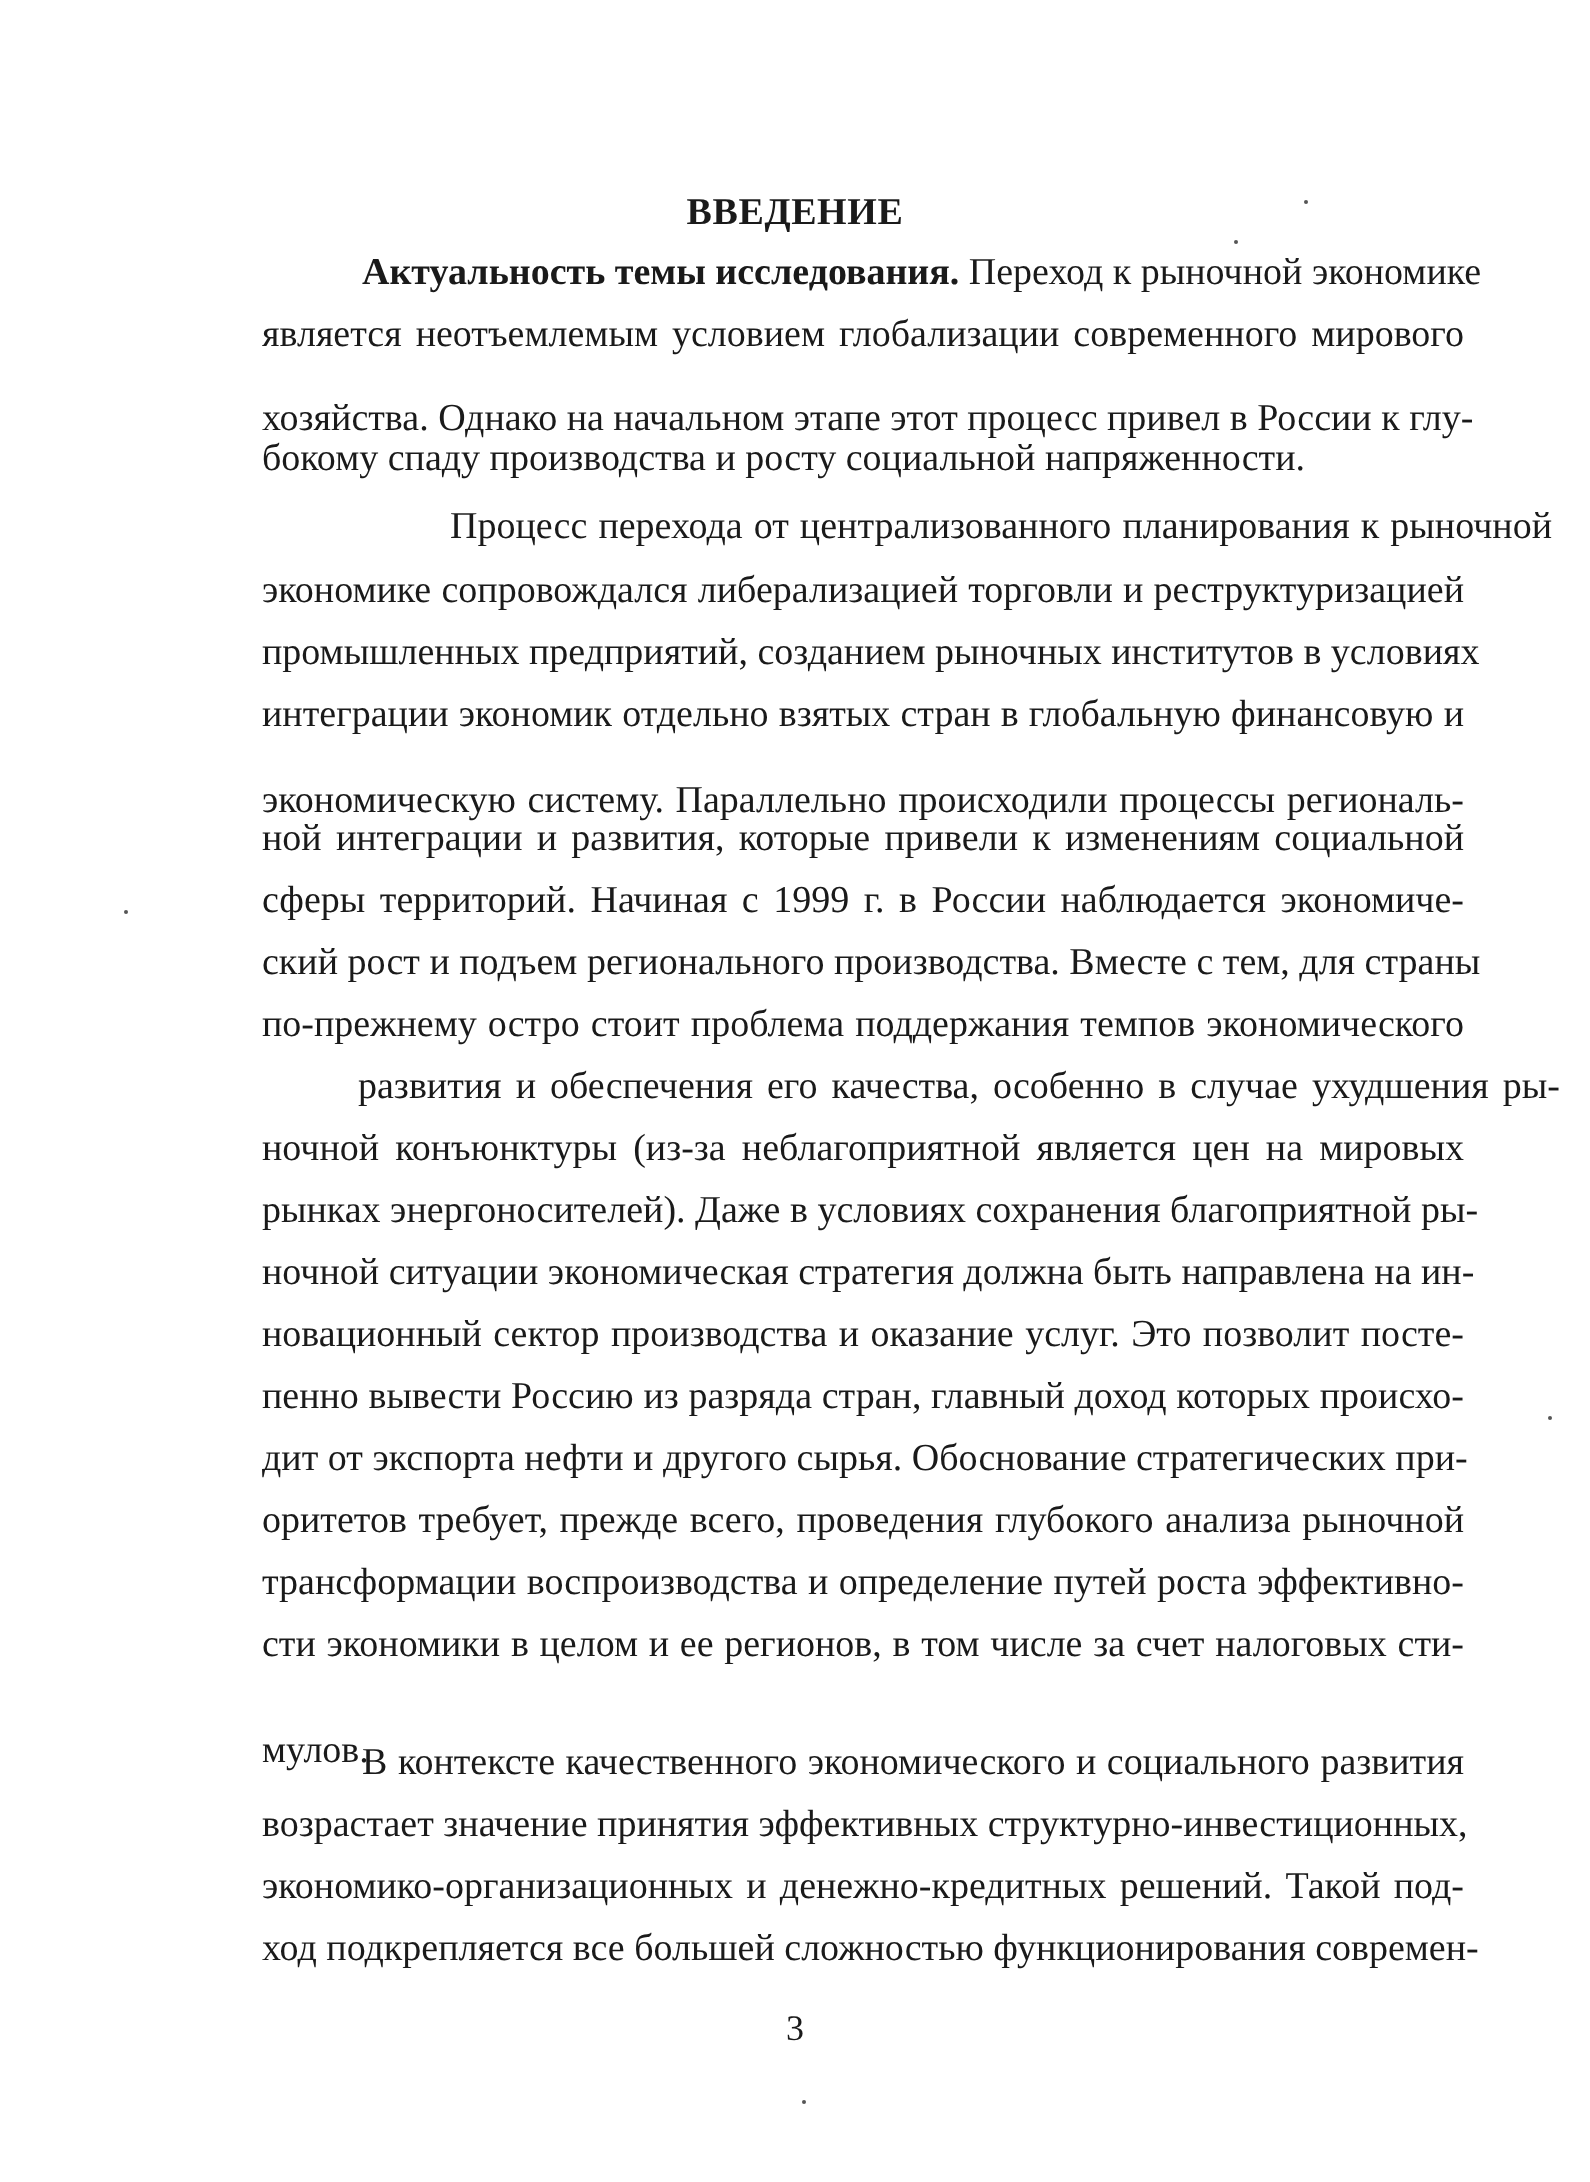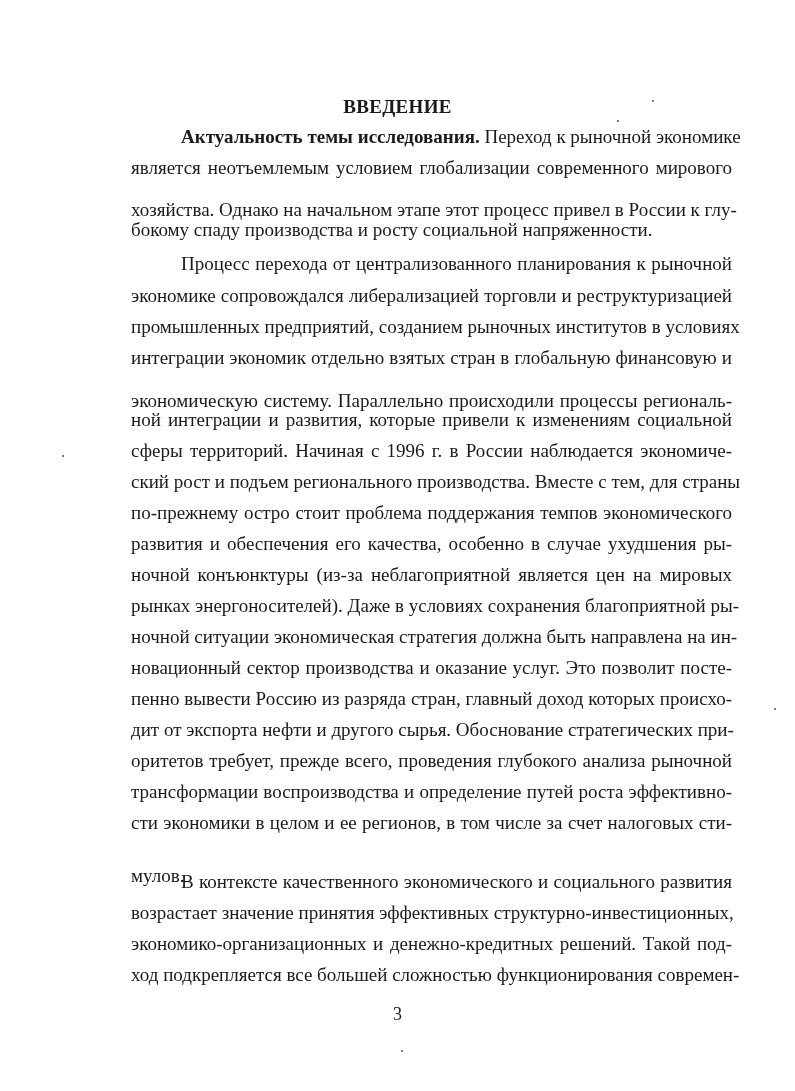--- a/index.html
+++ b/index.html
@@ -24,30 +24,30 @@
   <div class="title">ВВЕДЕНИЕ</div>
 
   <div>
     <div class="line indent" style="top:125px;"><b>Актуальность темы исследования.</b><span> Переход к рыночной экономике</span></div>
     <div class="line" style="top:156px;">является неотъемлемым условием глобализации современного мирового</div>
     <div class="line" style="top:187px;margin-top:11px;">хозяйства. Однако на начальном этапе этот процесс привел в России к глу-</div>
     <div class="line last" style="top:218px;">бокому спаду производства и росту социальной напряженности.</div>
   </div>
 
   <div>
-    <div class="line indent" style="top:252px;">Процесс перехода от централизованного планирования к рыночной</div>
+    <div class="line indent" style="top:252px;margin-left:44px;">Процесс перехода от централизованного планирования к рыночной</div>
     <div class="line" style="top:284px;">экономике сопровождался либерализацией торговли и реструктуризацией</div>
     <div class="line" style="top:315px;">промышленных предприятий, созданием рыночных институтов в условиях</div>
     <div class="line" style="top:346px;">интеграции экономик отдельно взятых стран в глобальную финансовую и</div>
     <div class="line" style="top:389px;">экономическую систему. Параллельно происходили процессы региональ-</div>
     <div class="line" style="top:408px;">ной интеграции и развития, которые привели к изменениям социальной</div>
-    <div class="line" style="top:439px;">сферы территорий. Начиная с 1996 г. в России наблюдается экономиче-</div>
+    <div class="line" style="top:439px;">сферы территорий. Начиная с 1999 г. в России наблюдается экономиче-</div>
     <div class="line" style="top:470px;">ский рост и подъем регионального производства. Вместе с тем, для страны</div>
     <div class="line" style="top:501px;">по-прежнему остро стоит проблема поддержания темпов экономического</div>
-    <div class="line" style="top:532px;">развития и обеспечения его качества, особенно в случае ухудшения ры-</div>
+    <div class="line" style="top:532px;margin-left:48px;">развития и обеспечения его качества, особенно в случае ухудшения ры-</div>
     <div class="line" style="top:563px;">ночной конъюнктуры (из-за неблагоприятной является цен на мировых</div>
     <div class="line" style="top:594px;">рынках энергоносителей). Даже в условиях сохранения благоприятной ры-</div>
     <div class="line" style="top:625px;">ночной ситуации экономическая стратегия должна быть направлена на ин-</div>
     <div class="line" style="top:656px;">новационный сектор производства и оказание услуг. Это позволит посте-</div>
     <div class="line" style="top:687px;">пенно вывести Россию из разряда стран, главный доход которых происхо-</div>
     <div class="line" style="top:718px;">дит от экспорта нефти и другого сырья. Обоснование  стратегических при-</div>
     <div class="line" style="top:749px;">оритетов требует, прежде всего, проведения глубокого анализа рыночной</div>
     <div class="line" style="top:780px;">трансформации воспроизводства и определение путей роста эффективно-</div>
     <div class="line" style="top:811px;">сти экономики в целом и ее регионов, в том числе за счет налоговых сти-</div>
     <div class="line last" style="top:842px;margin-top:22px;">мулов.</div>

